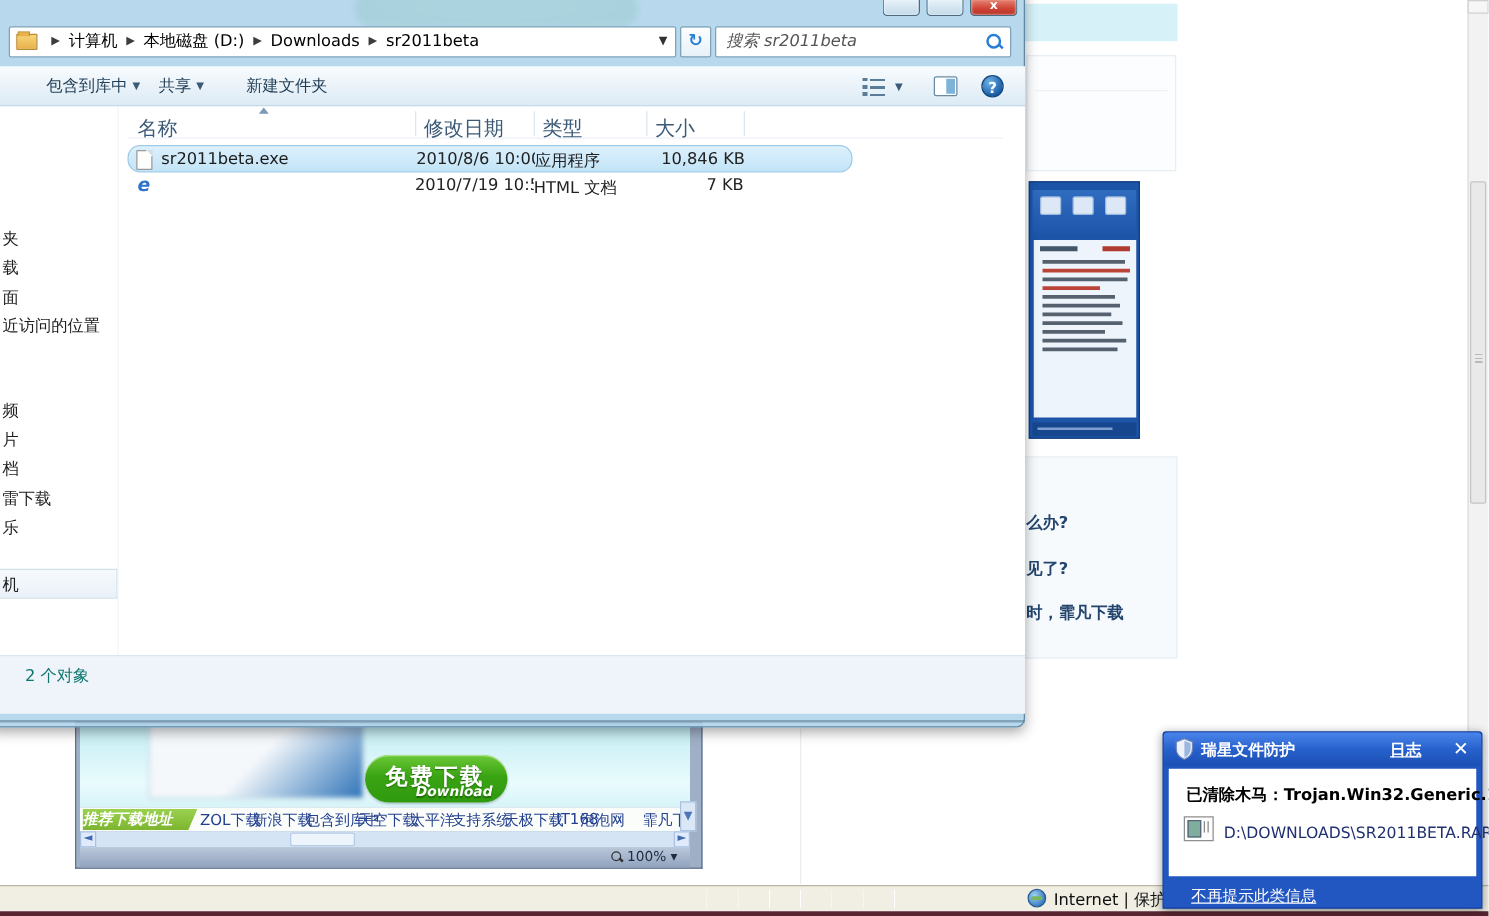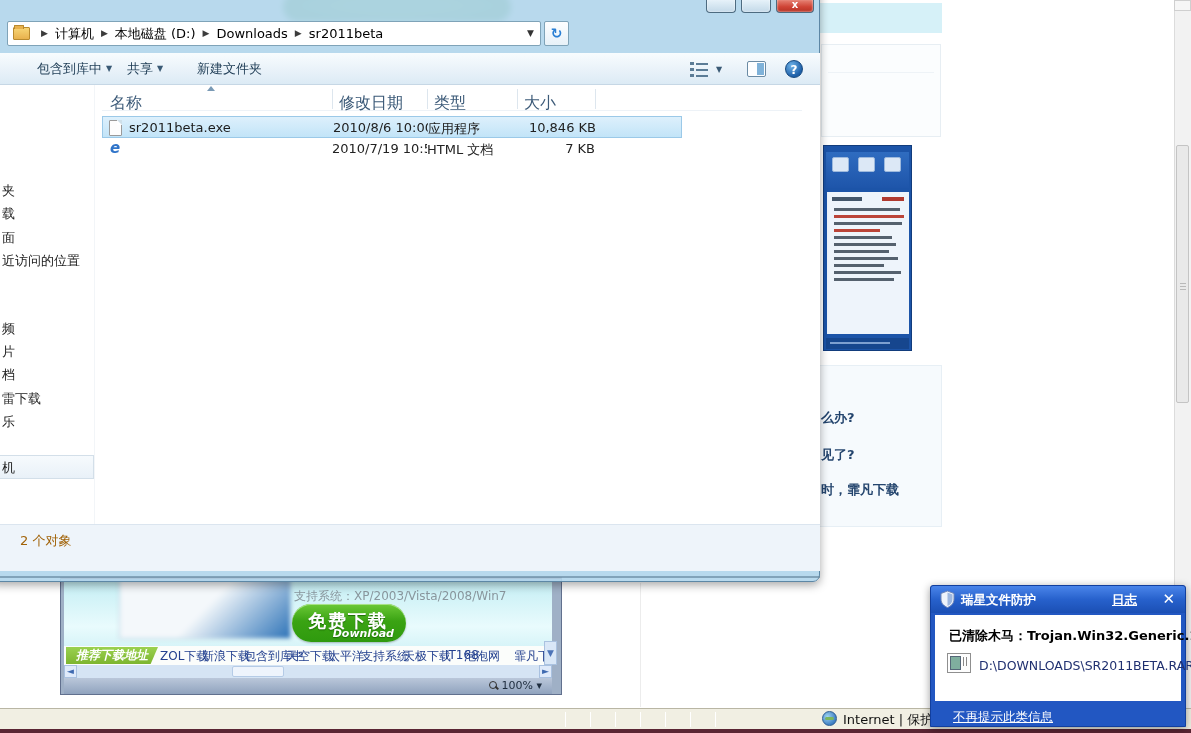--- a/index.html
+++ b/index.html
@@ -47,21 +47,21 @@
   #promo{left:60px;top:577px;width:502px;height:118px;background:#9fb0c6;border:1px solid #61708e;border-top:2px solid #6b2a38;z-index:5;}
   #promo-banner{left:3px;top:2px;width:488px;height:65px;background:linear-gradient(#c4eef4,#e9fbfd 70%,#d7f4f8);overflow:hidden;}
   #promo-product{position:absolute;left:55px;top:-30px;width:172px;height:88px;background:linear-gradient(135deg,#f4f8fb 55%,#2f74b8);border:1px solid #b9cede;filter:blur(2px);}
   #promo-sys{position:absolute;left:230px;top:7px;font-size:12px;color:#8a979e;}
   #dl-btn{position:absolute;left:228px;top:23px;width:114px;height:38px;border-radius:19px;
     background:linear-gradient(#6cc937,#3aa313 45%,#2f9a0e);box-shadow:inset 0 1px 0 #a8e287,0 1px 2px rgba(0,0,0,.25);color:#fff;}
   #dl-btn .cn{position:absolute;left:16px;top:5px;font-size:18px;font-weight:bold;letter-spacing:2px;text-shadow:0 1px 1px #1c6a06;}
   #dl-btn .en{position:absolute;right:12px;top:23px;font-size:11px;font-style:italic;font-weight:bold;text-shadow:0 1px 1px #1c6a06;}
   #promo-linkbar{left:3px;top:67px;width:488px;height:19px;background:#fbfdfb;overflow:hidden;}
   #rec-label{position:absolute;left:2px;top:1px;width:92px;height:17px;background:linear-gradient(#9ad14f,#7db52f);
-    color:#fff;font-size:12px;font-weight:bold;font-style:italic;text-align:center;line-height:17px;
+    color:#fff;font-size:12px;font-weight:bold;font-style:italic;text-align:left;line-height:17px;
     clip-path:polygon(0 0,100% 0,92% 100%,0 100%);}
   .promo-link{position:absolute;top:2px;font-size:12px;color:#23408f;white-space:nowrap;}
   #promo-vscroll{left:483px;top:62px;width:13px;height:24px;background:#d9e7f7;border:1px solid #aac2e0;color:#4d74b8;font-size:9px;text-align:center;line-height:22px;}
   #promo-hscroll{left:3px;top:86px;width:488px;height:13px;background:#d5e4f4;}
   .hs-arrow{position:absolute;top:0;width:13px;height:13px;background:#dfeafa;border:1px solid #a9c1e0;color:#3f6ab0;font-size:9px;line-height:11px;text-align:center;}
   #hs-thumb{position:absolute;left:168px;top:1px;width:52px;height:11px;background:#eef4fc;border:1px solid #b5cbe6;border-radius:2px;}
   #promo-status{left:3px;top:99px;width:488px;height:16px;background:linear-gradient(#bac7da,#90a3be);}
   #promo-zoom{position:absolute;right:10px;top:1px;font-size:11px;color:#1d2c3e;}
   .mini-mag{display:inline-block;position:relative;width:9px;height:9px;vertical-align:-1px;margin-right:4px;}
   .mini-mag:before{content:"";position:absolute;left:0;top:0;width:6px;height:6px;border:1.5px solid #333;border-radius:50%;}
@@ -106,32 +106,32 @@
   .side-item{position:absolute;left:10px;font-size:13px;color:#1c1c1c;white-space:nowrap;}
   #side-sel{position:absolute;left:0;top:370px;width:102px;height:24px;background:linear-gradient(#f6fafd,#e9f1f8);border:1px solid #d3dfe9;border-left:none;}
   #pane-sep{position:absolute;left:102px;top:0;width:1px;height:439px;background:#f2f5f8;}
 
   .hdr-cell{position:absolute;top:4px;font-size:16px;color:#3c5a78;white-space:nowrap;}
   #hdr-row{position:absolute;left:110px;top:4px;width:700px;height:22px;border-bottom:1px solid #edf2f7;}
   .hdr-sep{position:absolute;top:0;width:1px;height:20px;background:#dde6ee;}
   #sort-arrow{position:absolute;left:105px;top:-3px;width:0;height:0;border-left:4px solid transparent;border-right:4px solid transparent;border-bottom:5px solid #7a9ab5;}
 
   .file-row{position:absolute;left:110px;width:580px;height:22px;font-size:13px;color:#1c1c1c;}
-  .file-row.selected{background:linear-gradient(#ddf0fc,#c2e4f8);border:1px solid #9bc9e8;border-radius:0;}
+  .file-row.selected{background:linear-gradient(#ddf0fc,#c2e4f8);border:1px solid #9bc9e8;border-radius:10px;}
   .cell{position:absolute;top:3px;white-space:nowrap;overflow:hidden;}
   .c-name{left:26px;width:200px;}
   .c-date{left:230px;width:95px;color:#222;}
   .c-type{left:325px;width:90px;color:#222;}
   .c-size{left:415px;width:78px;text-align:right;color:#222;}
   .ico-exe{position:absolute;left:6px;top:3px;width:13px;height:16px;background:#fdfdfd;border:1px solid #9a9a9a;border-radius:1px;}
   .ico-exe:before{content:"";position:absolute;right:-1px;top:-1px;border-style:solid;border-width:0 5px 5px 0;border-color:transparent #cfe0ea #fff transparent;}
   .ico-html{position:absolute;left:5px;top:2px;width:16px;height:17px;color:#2f74c9;font-size:15px;font-weight:bold;font-style:italic;line-height:17px;text-align:center;}
 
   #details-pane{left:1px;top:537px;width:828px;height:47px;background:#eef4fa;border-top:1px solid #dbe5ef;}
-  #obj-count{position:absolute;left:28px;top:7px;font-size:13px;color:#a16207;}
+  #obj-count{position:absolute;left:28px;top:7px;font-size:13px;color:#0f766e;}
   #exp-bottom-line{left:1px;top:589px;width:828px;height:2px;background:#55768e;opacity:.55;}
 
   
   #popup{left:930px;top:585px;width:256px;height:142px;background:#2257c2;border:1px solid #123f9e;border-radius:3px 3px 0 0;z-index:20;box-shadow:0 2px 8px rgba(0,0,0,.4);}
   #popup-title{position:absolute;left:0;top:0;width:100%;height:27px;background:linear-gradient(#4a85ea,#2761cc 50%,#1b4fb4);border-radius:3px 3px 0 0;}
   #popup-title-text{position:absolute;left:30px;top:6px;color:#fff;font-size:12.5px;font-weight:bold;}
   #popup-log{position:absolute;right:48px;top:6px;color:#fff;font-size:12.5px;font-weight:bold;text-decoration:underline;}
   #popup-close{position:absolute;right:10px;top:4px;color:#fff;font-size:15px;font-weight:bold;}
   #popup-shield{position:absolute;left:8px;top:4px;}
   #popup-body{position:absolute;left:4px;top:29px;width:246px;height:86px;background:#fff;}
@@ -198,21 +198,20 @@
       <i class="st-sep" style="left:690px"></i>
     <i class="st-sep" style="left:715px"></i>
   </div>
   <div class="abs" id="globe"></div>
   <span class="abs" id="ie-zone">Internet | 保护模式</span>
   <div class="abs" id="maroon-bottom"></div>
 
   <div class="abs" id="promo">
     <div class="abs" id="promo-banner">
       <div id="promo-product"></div>
-      <span id="promo-sys">支持系统：XP/2003/Vista/2008/Win7</span>
       <div id="dl-btn">
         <span class="cn">免费下载</span>
         <span class="en">Download</span>
       </div>
     </div>
     <div class="abs" id="promo-linkbar">
       <span id="rec-label">推荐下载地址</span>
       <a class="promo-link" style="left:96px">ZOL下载</a>
       <a class="promo-link" style="left:138px">新浪下载</a>
       <a class="promo-link" style="left:180px">包含到库中</a>
@@ -250,20 +249,24 @@
         <span class="crumb">计算机</span>
         <span class="crumb-sep">▶</span>
         <span class="crumb">本地磁盘 (D:)</span>
         <span class="crumb-sep">▶</span>
         <span class="crumb">Downloads</span>
         <span class="crumb-sep">▶</span>
         <span class="crumb">sr2011beta</span>
         <span id="crumb-caret">▼</span>
       </div>
       <div id="refresh-btn">↻</div>
+      <div id="search-box">
+        <input id="search-input" placeholder="搜索 sr2011beta" style="">
+        <i class="mag"></i>
+      </div>
     </div>
 
     <div class="abs" id="cmdbar">
       <span class="cmd" style="left:45px"><span>包含到库中</span><span class="caret">▼</span></span>
       <span class="cmd" style="left:135px"><span>共享</span><span class="caret">▼</span></span>
       <span class="cmd" style="left:205px">新建文件夹</span>
       <i id="view-ico"></i>
       <span id="view-caret">▼</span>
       <i id="preview-ico">
           <i></i>

